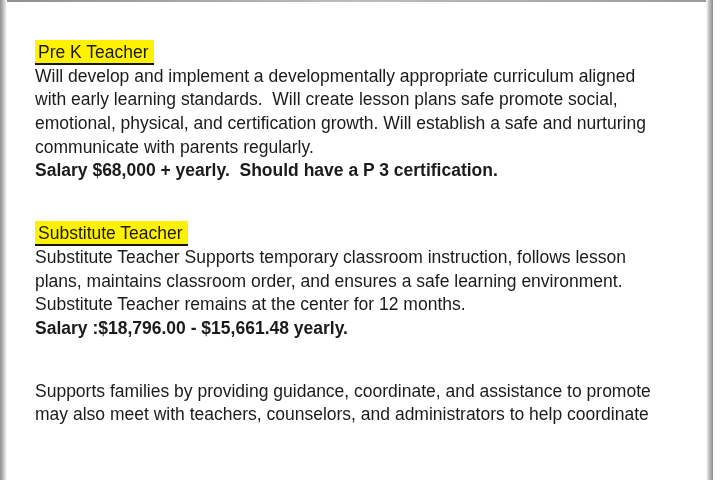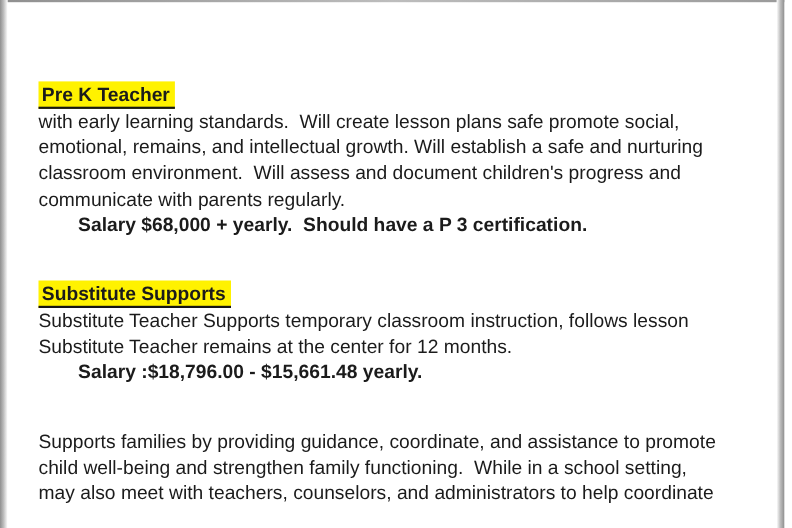--- a/index.html
+++ b/index.html
@@ -30,52 +30,52 @@
     position: absolute; left: 35px; top: 41px; width: 648px;
   }
   .job { margin: 0 0 39px 0; }
   .job:last-child { margin-bottom: 0; }
   .heading-line, .line {
     font-size: 17.5px;
     line-height: 23.7px;
     height: 23.7px;
     white-space: pre;
   }
-  .heading-line { font-weight: bold; margin-top: 34px; }
+  .heading-line { font-weight: normal; }
   .hl {
     background: #fff200;
     padding: 2px 5px 1px 3px;
     border-bottom: 2px solid #161616;
   }
-  .bold { font-weight: bold; margin-left: 36px; }
+  .bold { font-weight: bold; }
 </style>
 </head>
 <body>
 
 <div class="frame-top"></div>
 <div class="frame-left"></div>
 <div class="frame-right"></div>
 
 <div class="content">
 
   <section class="job">
     <div class="heading-line"><span class="hl">Pre K Teacher</span></div>
+    <div class="line">Will develop and implement a developmentally appropriate curriculum aligned</div>
     <div class="line">with early learning standards.  Will create lesson plans safe promote social,</div>
-    <div class="line">emotional, remains, and intellectual growth. Will establish a safe and nurturing</div>
-    <div class="line">classroom environment.  Will assess and document children's progress and</div>
+    <div class="line">emotional, physical, and certification growth. Will establish a safe and nurturing</div>
     <div class="line">communicate with parents regularly.</div>
     <div class="line bold">Salary $68,000 + yearly.  Should have a P 3 certification.</div>
   </section>
 
   <section class="job">
-    <div class="heading-line"><span class="hl">Substitute Supports</span></div>
+    <div class="heading-line"><span class="hl">Substitute Teacher</span></div>
     <div class="line">Substitute Teacher Supports temporary classroom instruction, follows lesson</div>
+    <div class="line">plans, maintains classroom order, and ensures a safe learning environment.</div>
     <div class="line">Substitute Teacher remains at the center for 12 months.</div>
     <div class="line bold">Salary :$18,796.00 - $15,661.48 yearly.</div>
   </section>
 
   <section class="job">
     <div class="line">Supports families by providing guidance, coordinate, and assistance to promote</div>
-    <div class="line">child well-being and strengthen family functioning.  While in a school setting,</div>
     <div class="line">may also meet with teachers, counselors, and administrators to help coordinate</div>
   </section>
 
 </div>
 
 </body></html>

